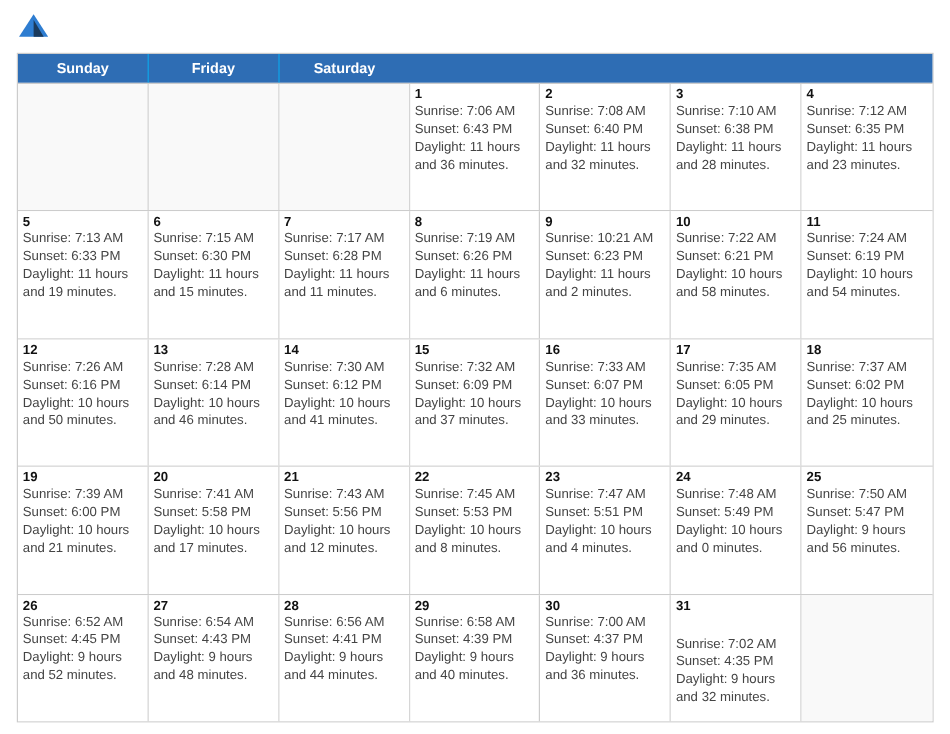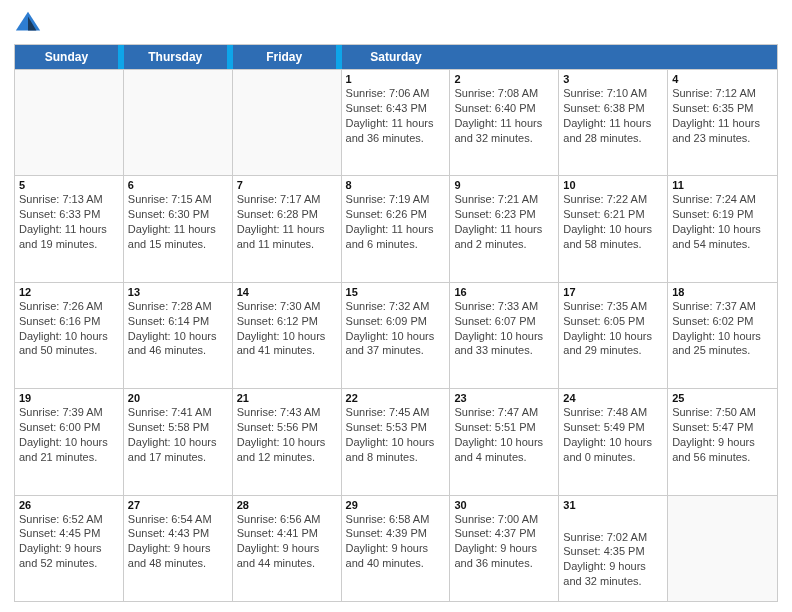--- a/index.html
+++ b/index.html
@@ -65,21 +65,21 @@
       display: grid;
       grid-template-columns: repeat(7, 1fr);
       background: #2e6db4;
     }
     .cal-header-cell {
       color: #fff;
       font-size: 12px;
       font-weight: bold;
       text-align: center;
       padding: 5px 2px;
-      border-right: 6px solid #0ea5e9;
+      border-right: 1px solid #0ea5e9;
     }
     .cal-header-cell:last-child { border-right: none; }
     .cal-body {
       display: flex;
       flex-direction: column;
       flex: 1;
     }
     .cal-row {
       display: grid;
       grid-template-columns: repeat(7, 1fr);
@@ -127,21 +127,20 @@
     </div>
     <div class="title-block">
       <h1></h1>
       <h2></h2>
     </div>
   </div>
 
   <div class="calendar">
     <div class="cal-header">
     <div class="cal-header-cell">Sunday</div>
-        <div class="cal-header-cell">Thursday</div>
         <div class="cal-header-cell">Friday</div>
         <div class="cal-header-cell">Saturday</div>
       </div>
     <div class="cal-body">
     <div class="cal-row">
           <div class="cal-cell empty"></div>
           <div class="cal-cell empty"></div>
           <div class="cal-cell empty"></div>
           <div class="cal-cell">
             <span class="cell-day">1</span>
@@ -196,21 +195,21 @@
           </div>
           <div class="cal-cell">
             <span class="cell-day">8</span>
             <div class="cell-info" style="white-space: pre-line;">Sunrise: 7:19 AM
 Sunset: 6:26 PM
 Daylight: 11 hours
 and 6 minutes.</div>
           </div>
           <div class="cal-cell">
             <span class="cell-day">9</span>
-            <div class="cell-info" style="white-space: pre-line;">Sunrise: 7:21 AM
+            <div class="cell-info" style="white-space: pre-line;">Sunrise: 10:21 AM
 Sunset: 6:23 PM
 Daylight: 11 hours
 and 2 minutes.</div>
           </div>
           <div class="cal-cell">
             <span class="cell-day">10</span>
             <div class="cell-info" style="white-space: pre-line;">Sunrise: 7:22 AM
 Sunset: 6:21 PM
 Daylight: 10 hours
 and 58 minutes.</div>

